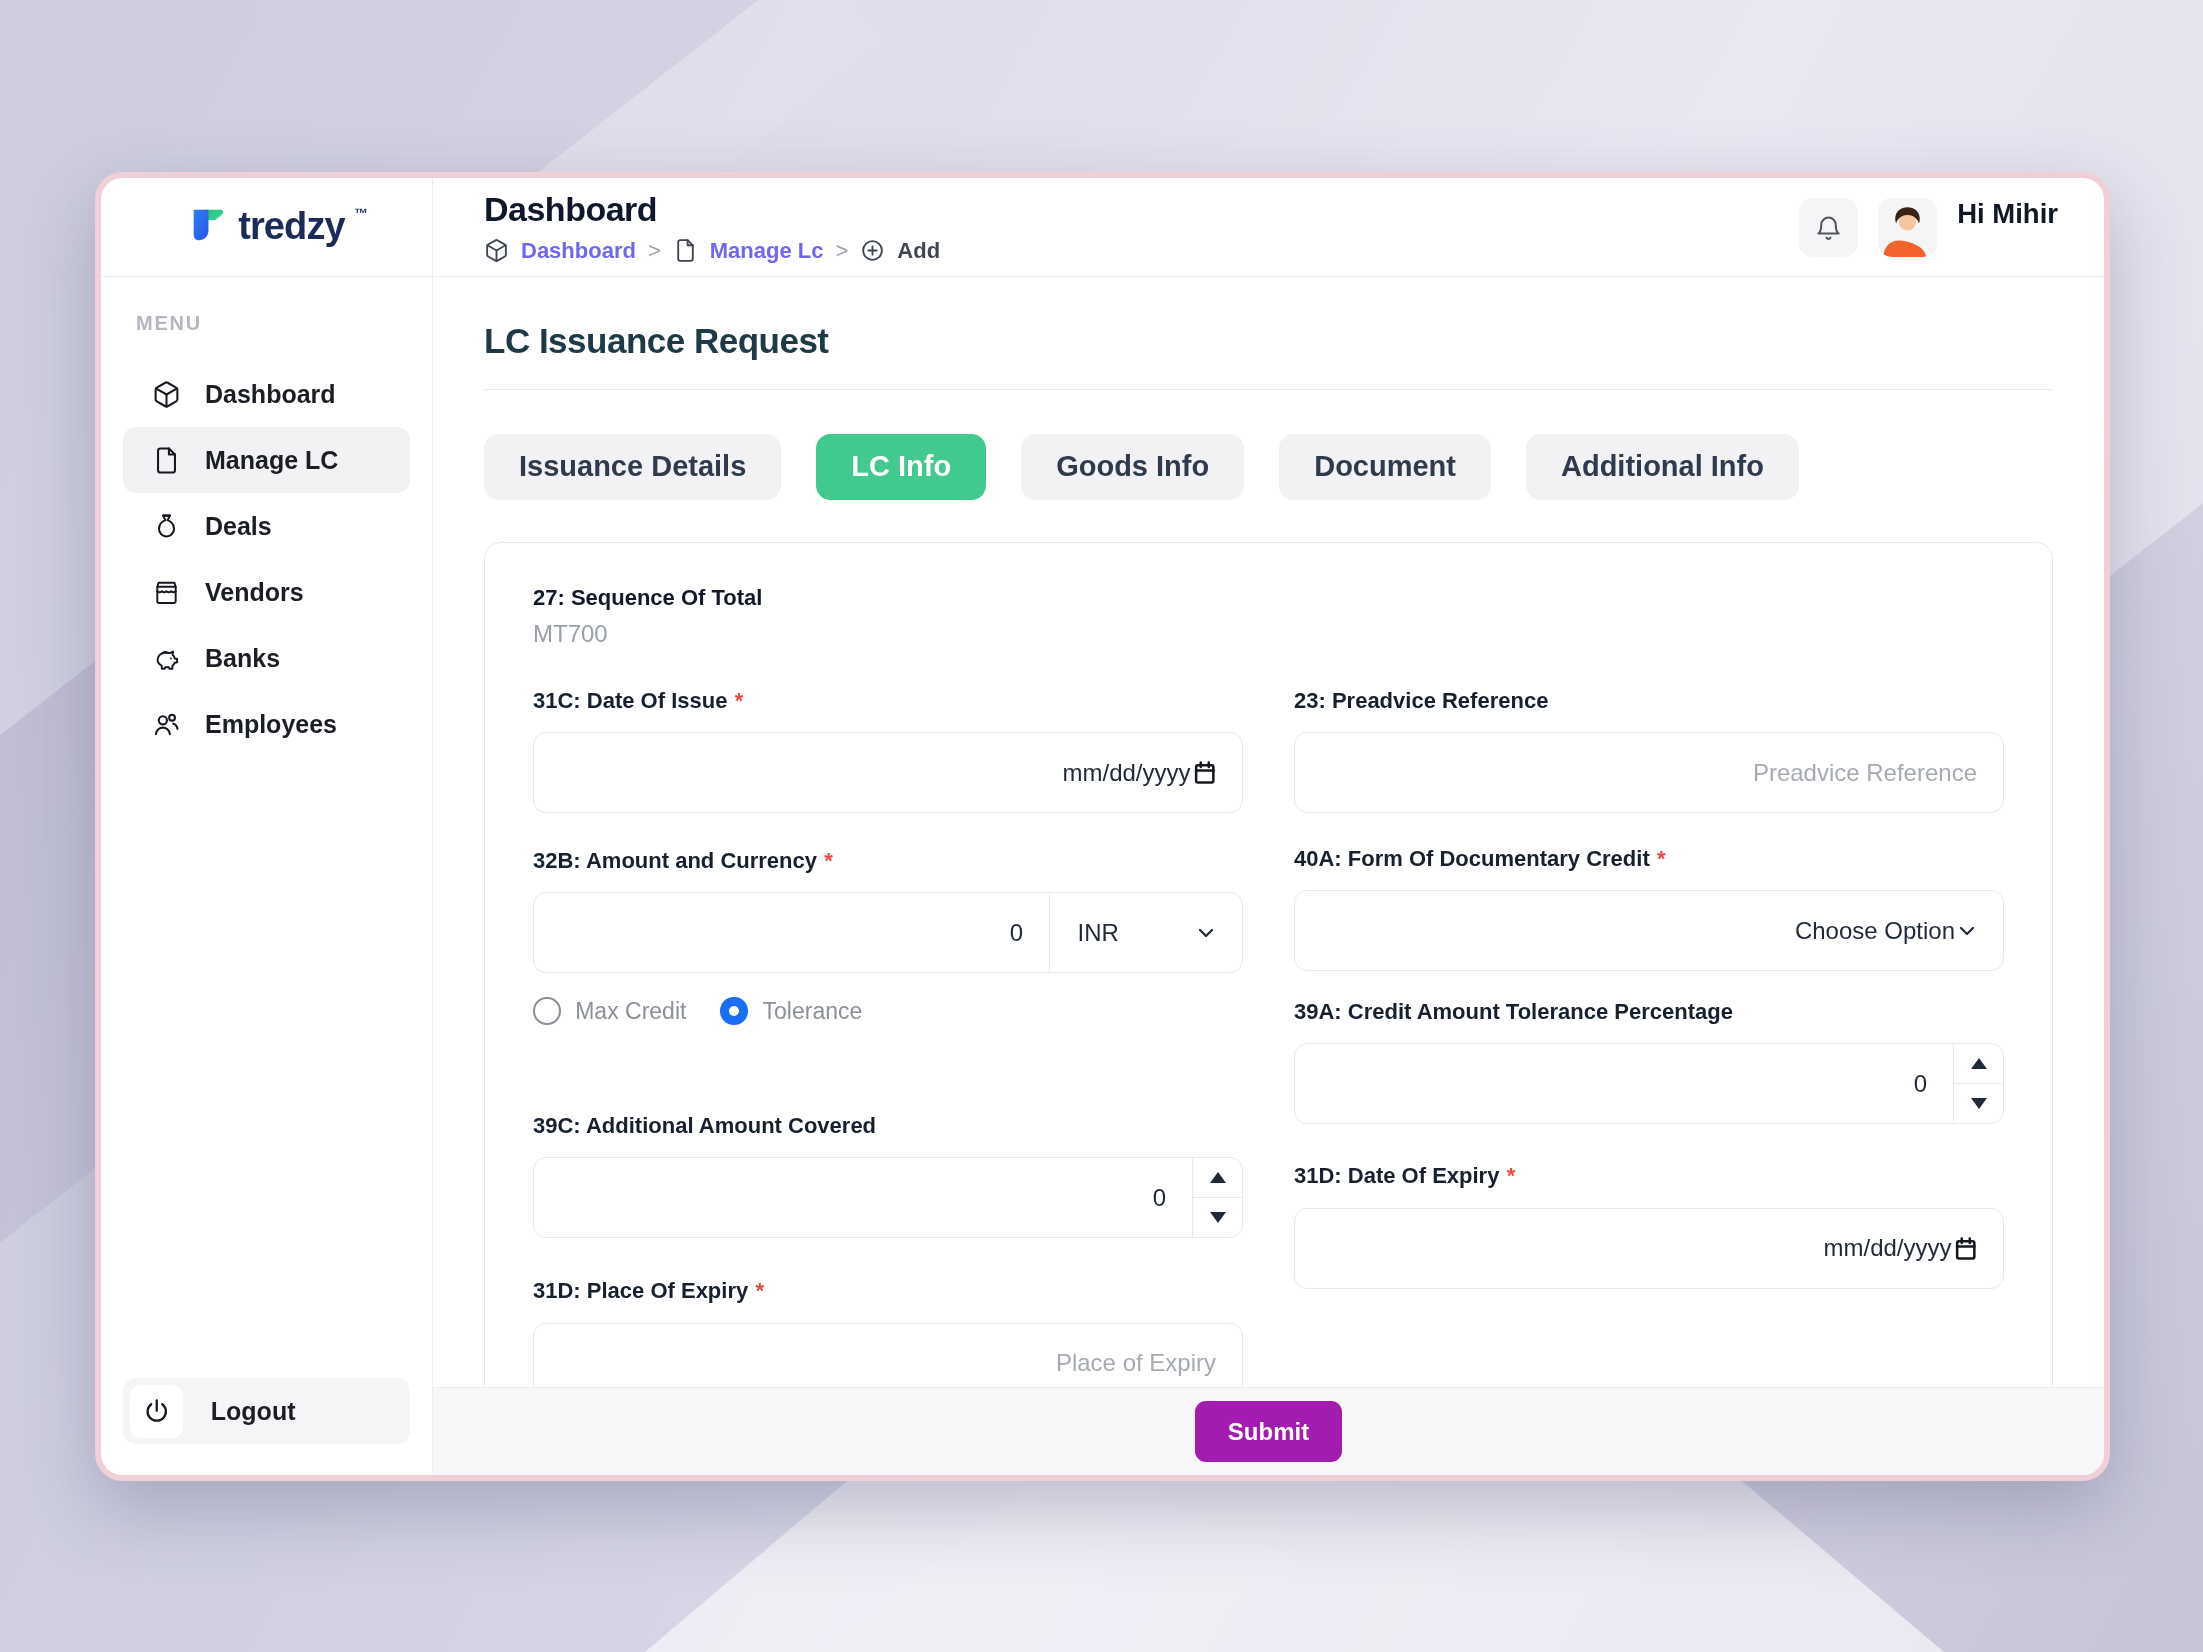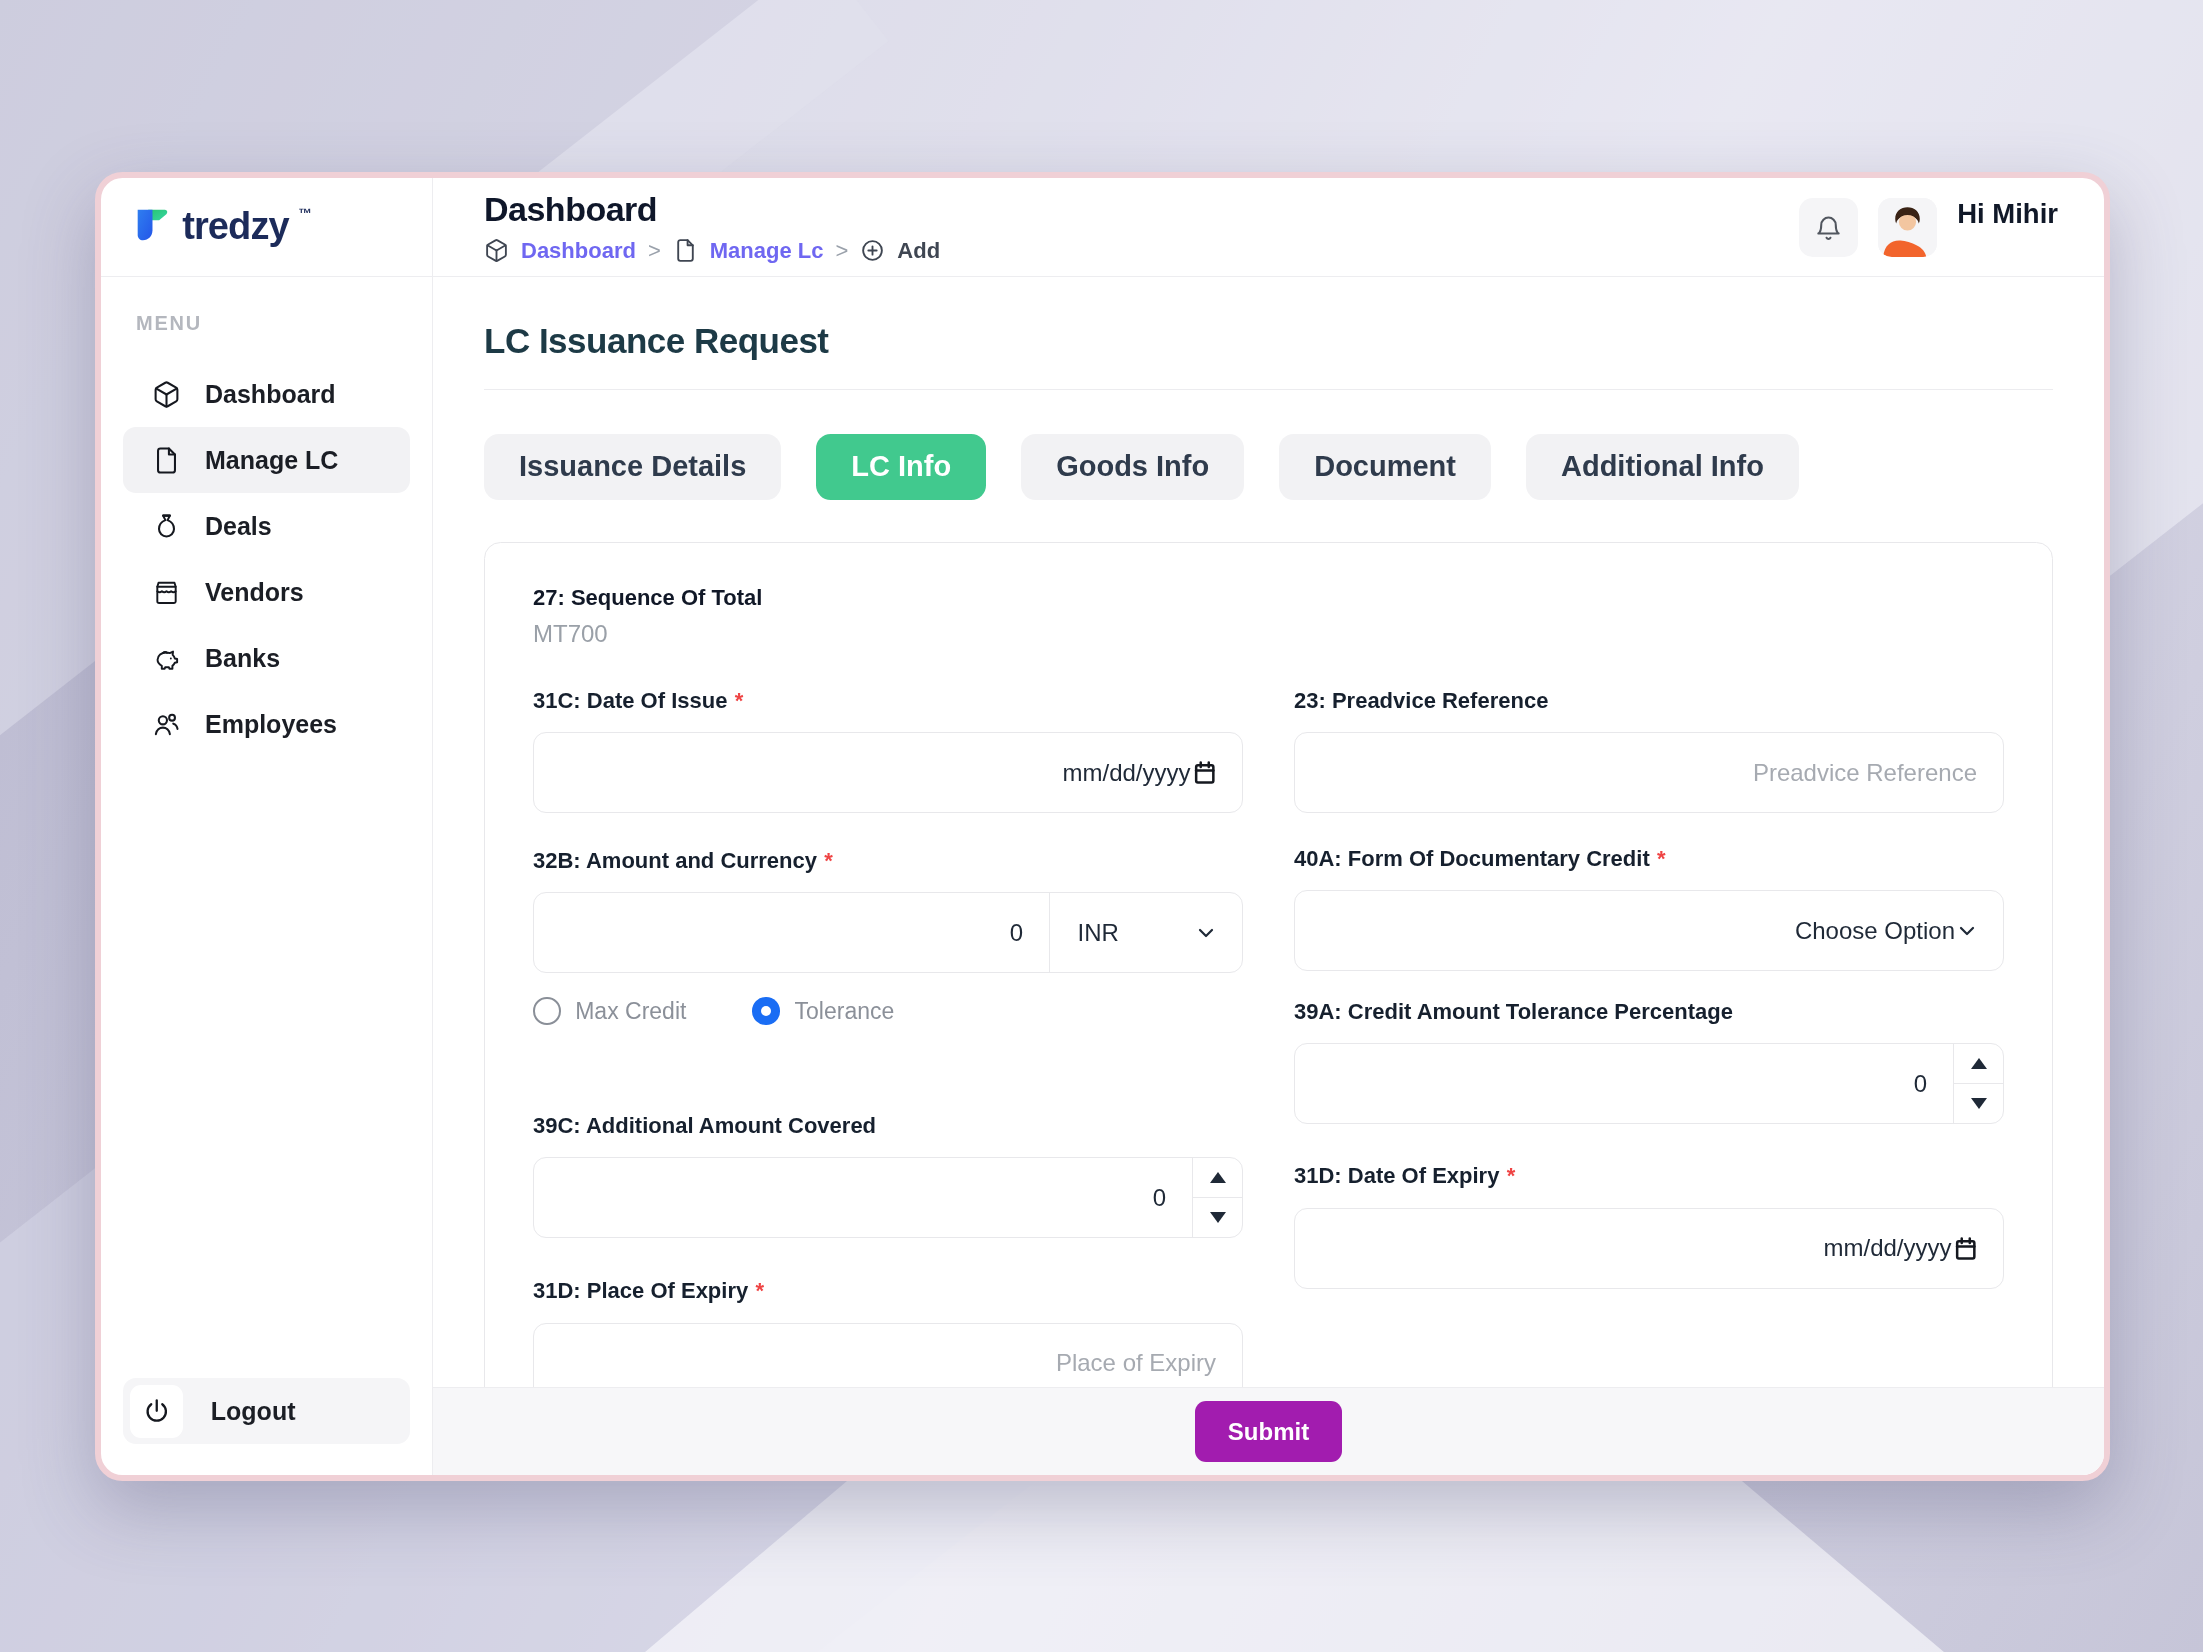--- a/index.html
+++ b/index.html
@@ -17,21 +17,21 @@
 
   .window{
     position:absolute;left:95px;top:172px;width:2015px;height:1309px;
     background:#fff;border:6.4px solid #f0d0d6;border-radius:27.5px;
     box-shadow:0 27.5px 73px rgba(70,70,110,.30);
     display:flex;overflow:hidden;
   }
 
   
   .sidebar{width:332px;flex:0 0 332px;border-right:1.8px solid #ededf0;display:flex;flex-direction:column;}
-  .side-head{height:99px;flex:0 0 99px;border-bottom:1.8px solid #ededf0;display:flex;align-items:center;padding-left:30px;}
+  .side-head{height:99px;flex:0 0 99px;border-bottom:1.8px solid #ededf0;display:flex;align-items:center;padding-left:86px;}
   .logo{display:flex;align-items:flex-start;gap:9.2px;}
   .logo svg{width:42px;height:42px;}
   .logo-name{font-size:38px;font-weight:700;color:#1c2b5a;letter-spacing:-0.9px;line-height:42px;}
   .logo-tm{font-size:13.8px;font-weight:700;color:#1c2b5a;margin-top:1.8px;}
   .menu-label{margin:35px 0 0 35px;font-size:20px;font-weight:600;letter-spacing:1.8px;color:#b4b7be;}
   .nav{margin-top:26px;padding:0 22px;display:flex;flex-direction:column;}
   .nav-item{height:66px;border-radius:13px;display:flex;align-items:center;gap:24px;padding-left:29px;cursor:pointer;}
   .nav-item.active{background:#f2f2f4;}
   .nav-item .nicon{width:29px;height:29px;color:#15181f;display:flex;}
   .nav-item .nicon svg{width:29px;height:29px;}
@@ -90,21 +90,21 @@
   .currency{width:193px;height:100%;border-left:1.8px solid #e8e8eb;display:flex;align-items:center;
             justify-content:space-between;padding:0 24px 0 27.5px;cursor:pointer;border-radius:0 11px 11px 0;}
   .spin-box{padding:0;}
   .spin-box .val{padding:0 26px;}
   .spinners{width:50px;height:100%;border-left:1.8px solid #e8e8eb;display:flex;flex-direction:column;}
   .sp{flex:1;display:flex;align-items:center;justify-content:center;cursor:pointer;}
   .sp.up{border-bottom:1.8px solid #e8e8eb;}
   .tri-up{width:0;height:0;border-left:8.3px solid transparent;border-right:8.3px solid transparent;border-bottom:11px solid #1f2937;}
   .tri-dn{width:0;height:0;border-left:8.3px solid transparent;border-right:8.3px solid transparent;border-top:11px solid #1f2937;}
 
-  .radios{margin-top:24px;display:flex;gap:66px;}
+  .radios{margin-top:24px;display:flex;gap:34px;}
   .radio{display:flex;align-items:center;gap:14.7px;cursor:pointer;}
   .rdot{width:27.5px;height:27.5px;border-radius:50%;flex:0 0 27.5px;}
   .rdot.off{border:2.8px solid #8a8f98;background:#fff;}
   .rdot.on{background:#1a6df4;position:relative;}
   .rdot.on::after{content:"";position:absolute;left:50%;top:50%;width:10px;height:10px;border-radius:50%;
                   background:#fff;transform:translate(-50%,-50%);}
   .rlabel{font-size:23px;font-weight:500;color:#8b9099;}
 
   .mt38{margin-top:35px;} .mt36{margin-top:33px;} .mt30{margin-top:27.5px;}
   .mt96{margin-top:88px;} .mt44{margin-top:40px;} .mt42{margin-top:39px;}

